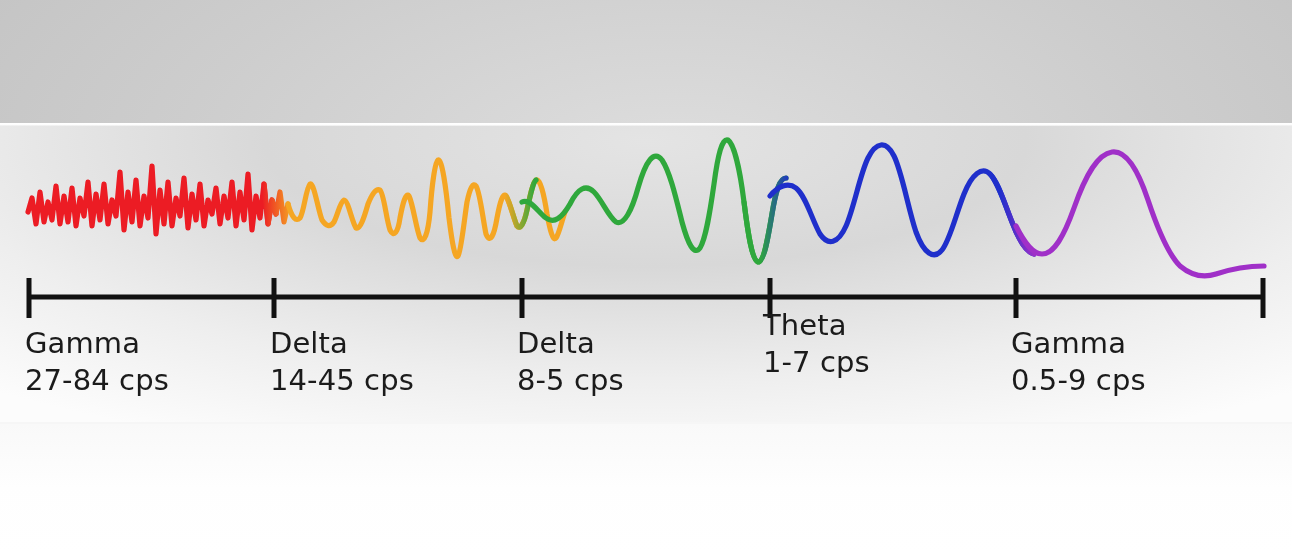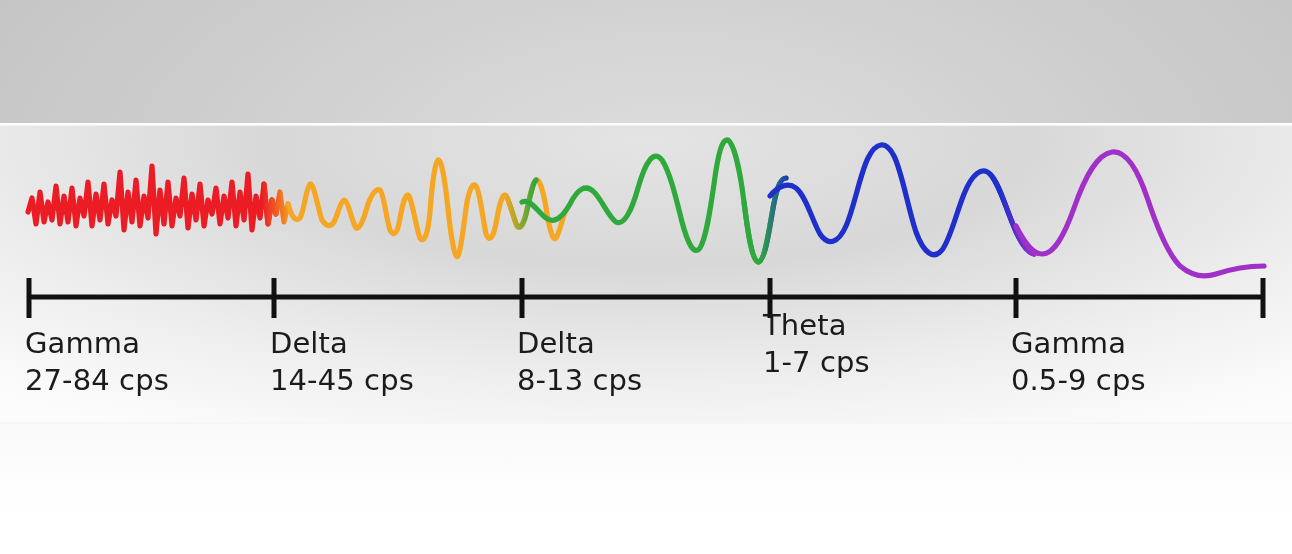--- a/index.html
+++ b/index.html
@@ -227,21 +227,21 @@
       <span class="band-range">27-84 cps</span>
     </div>
 
     <div class="band-label" style="left:270px; top:327px; width:240px;">
       <span class="band-name">Delta</span>
       <span class="band-range">14-45 cps</span>
     </div>
 
     <div class="band-label" style="left:517px; top:327px; width:240px;">
       <span class="band-name">Delta</span>
-      <span class="band-range">8-13 cps</span>
+      <span class="band-range">8-5 cps</span>
     </div>
 
     <div class="band-label" style="left:763px; top:309px; width:240px;">
       <span class="band-name">Theta</span>
       <span class="band-range">1-7 cps</span>
     </div>
 
     <div class="band-label" style="left:1011px; top:327px; width:240px;">
       <span class="band-name">Gamma</span>
       <span class="band-range">0.5-9 cps</span>

